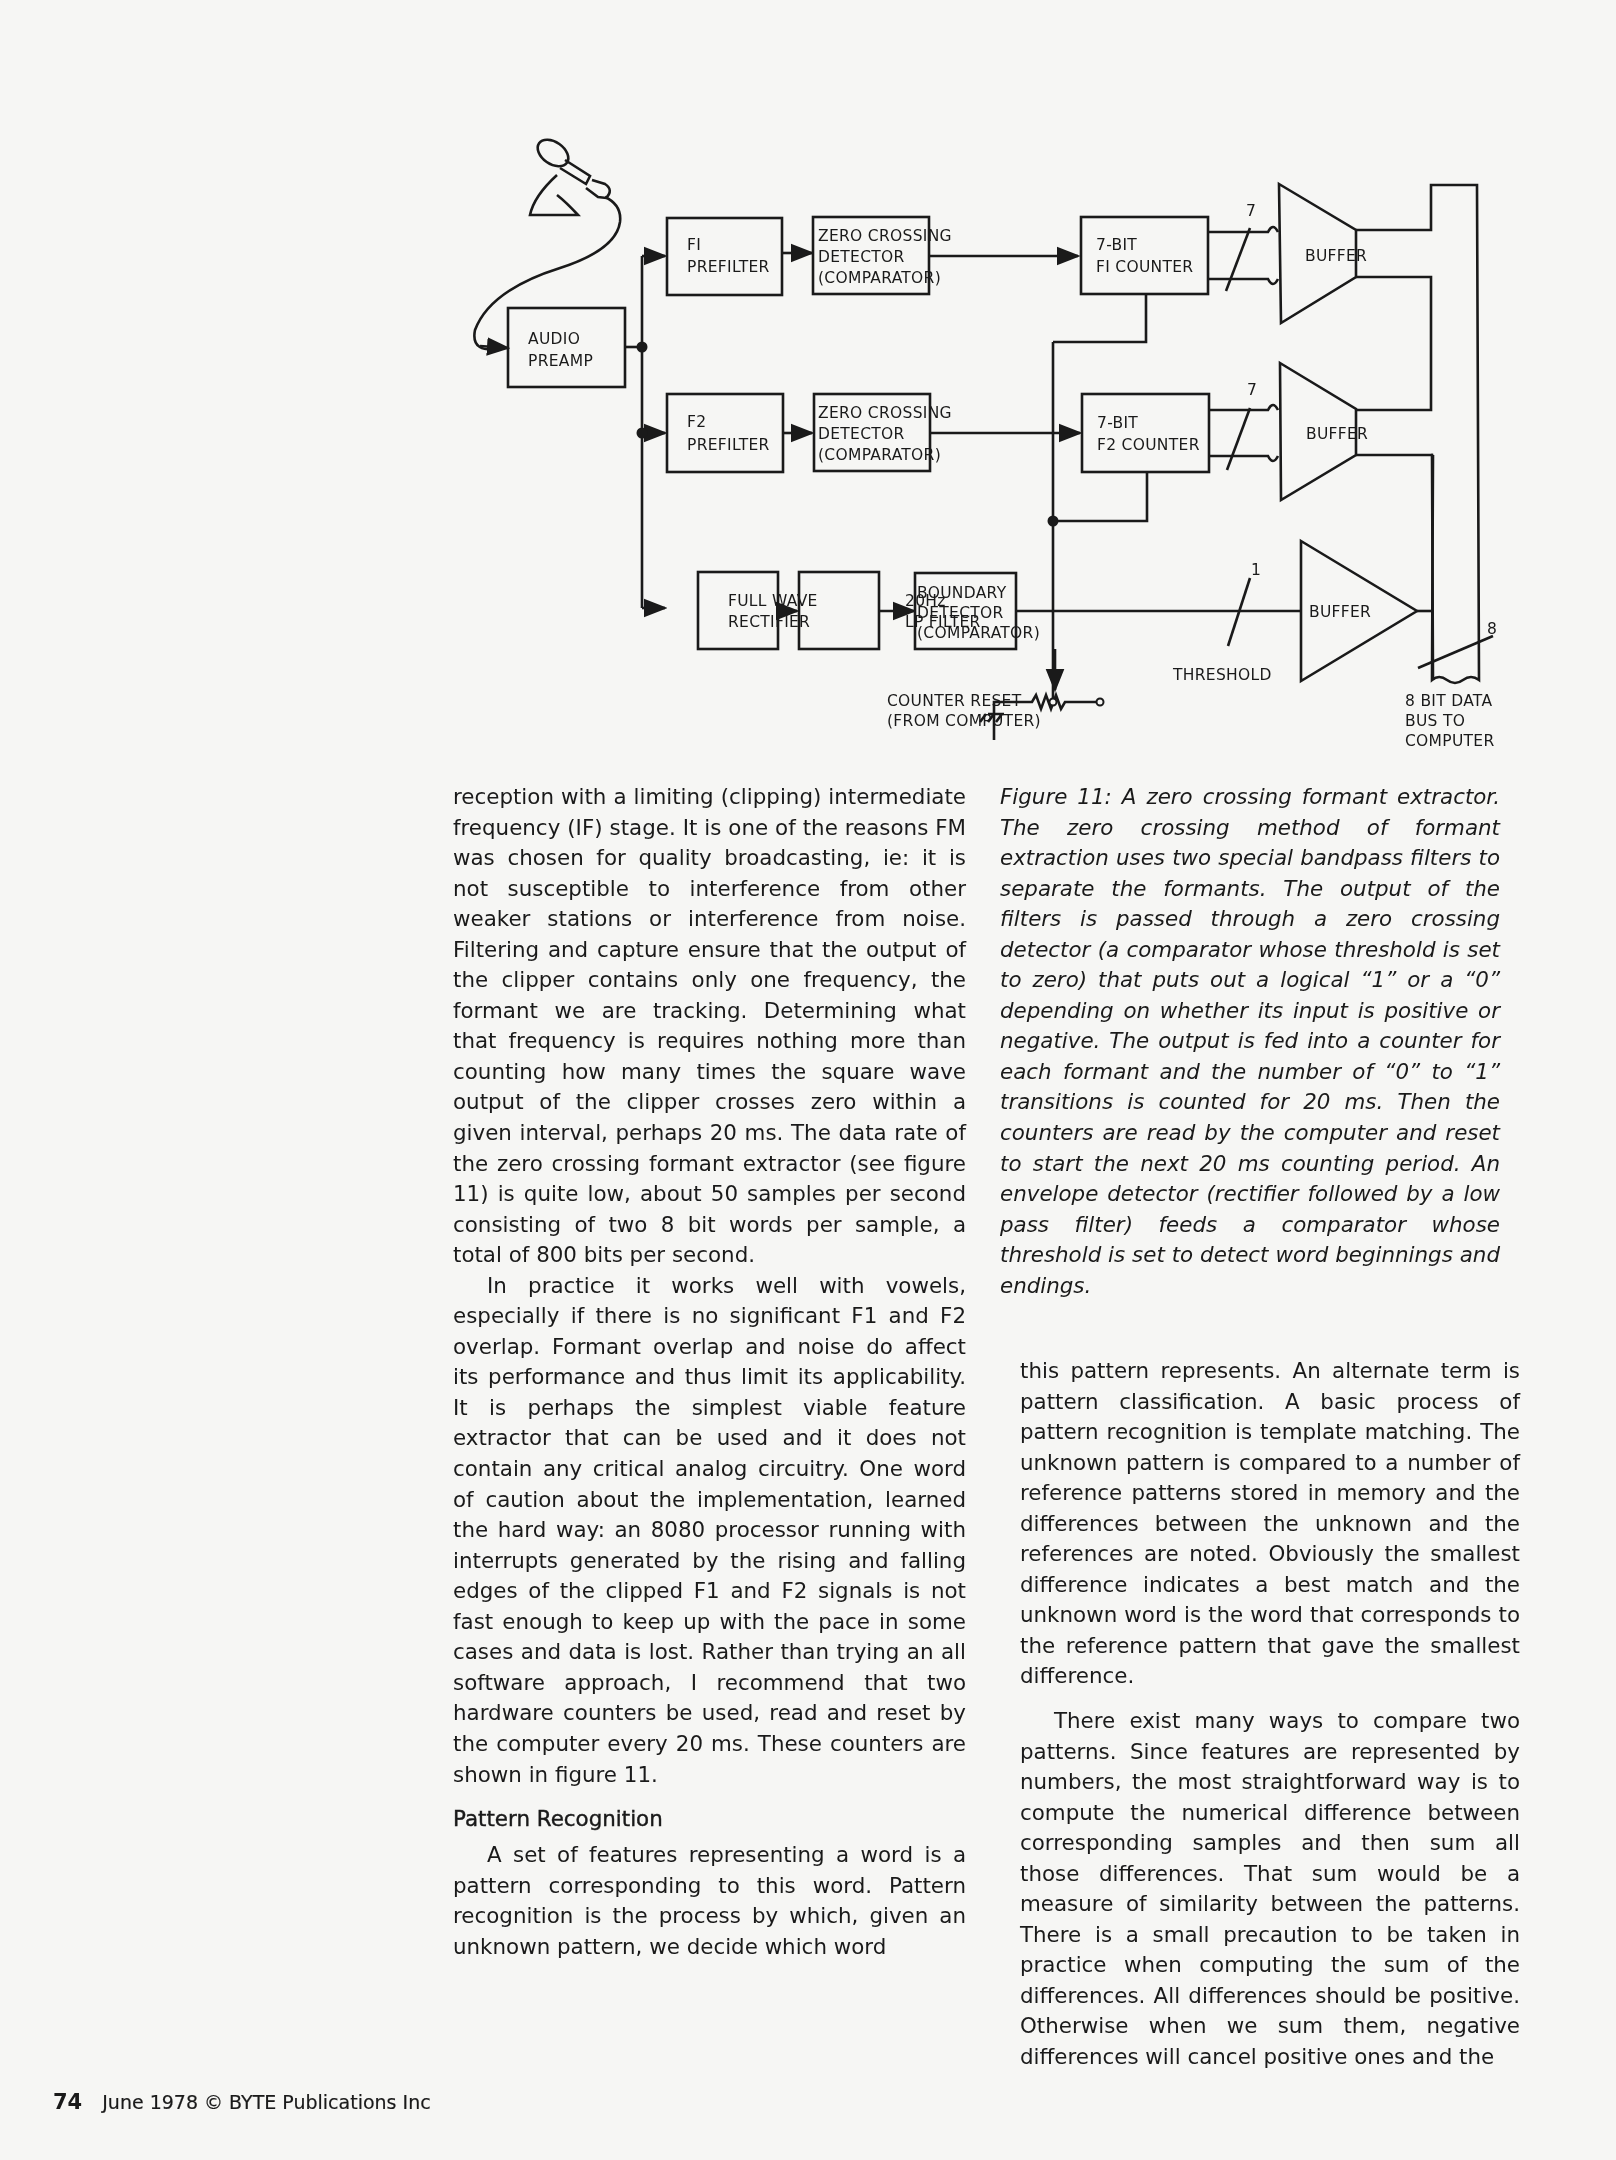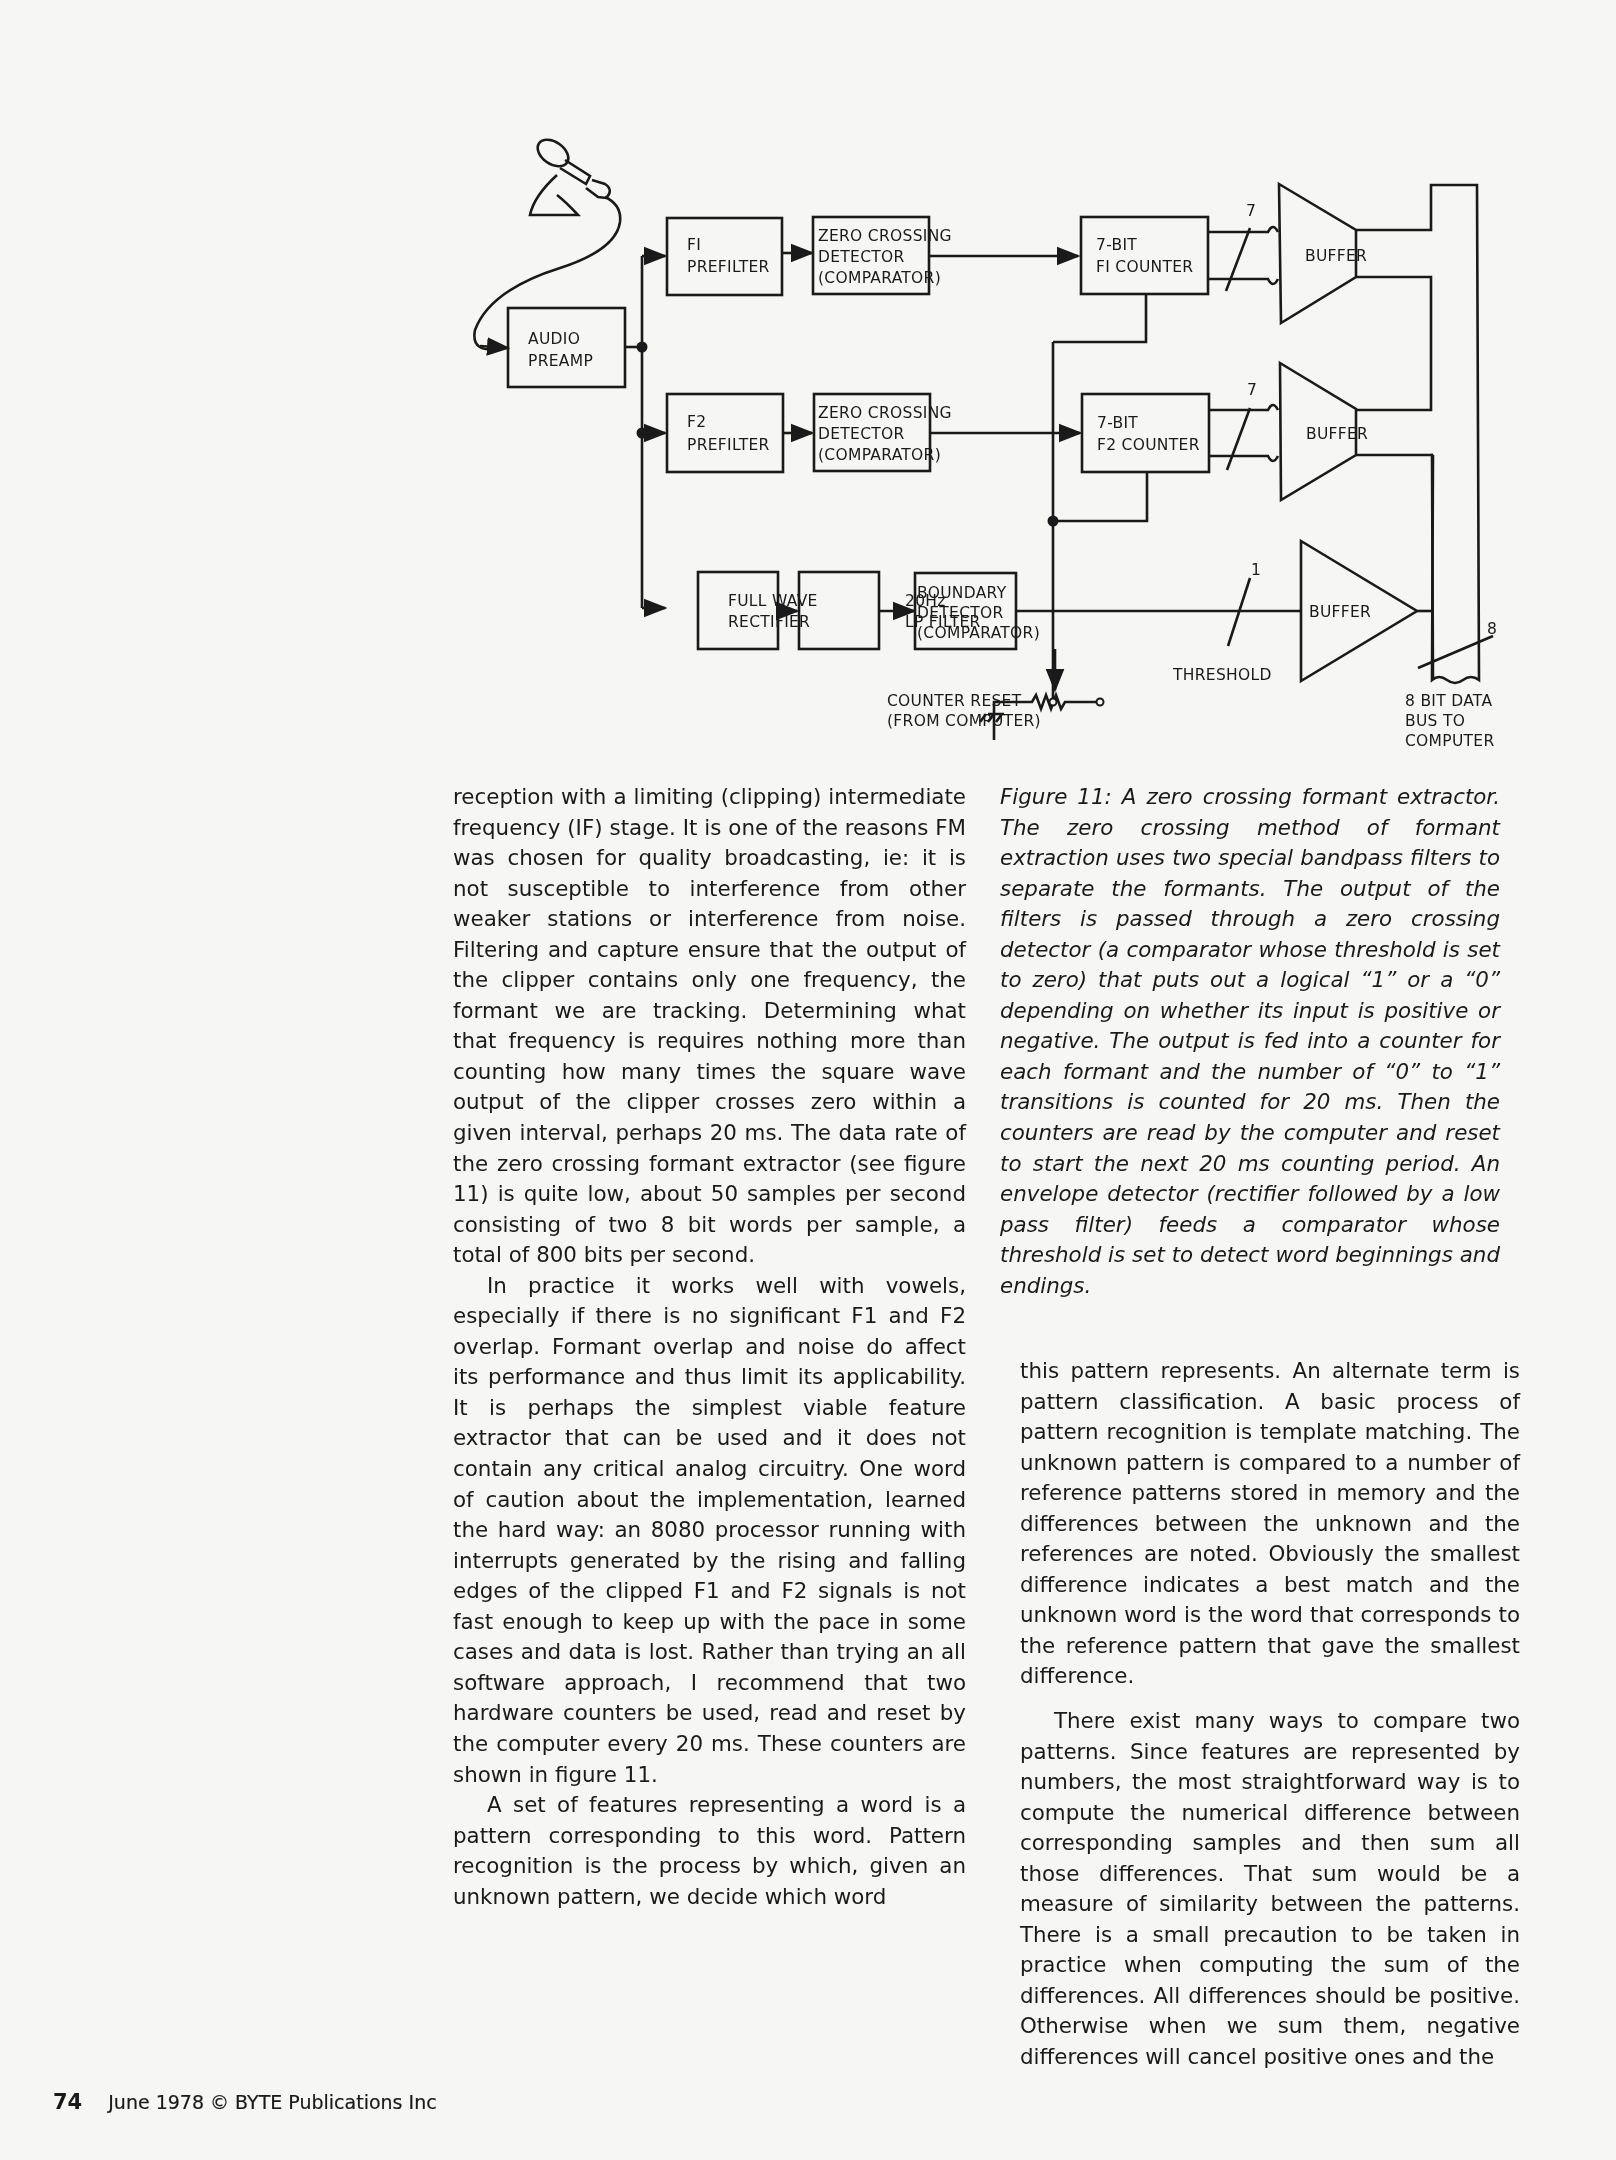--- a/index.html
+++ b/index.html
@@ -45,21 +45,21 @@
       font-family: "DejaVu Sans", sans-serif;
       font-size: 21.4px;
       font-weight: normal;
       margin: 14px 0 6px 0;
       line-height: 30px;
       -webkit-text-stroke: 0.4px #1a1a1a;
     }
     .footer {
       position: absolute; left: 53px; top: 2090px;
       font-family: "DejaVu Sans", sans-serif;
-      display: flex; align-items: baseline; gap: 26px;
+      display: flex; align-items: baseline; gap: 20px;
     }
     .footer .page-num { font-weight: bold; font-size: 21px; }
     .footer .credit { font-size: 19px; -webkit-text-stroke: 0.2px #1a1a1a; }
   </style>
 </head>
 <body>
 
 <svg id="diagram" viewBox="0 0 1616 770" xmlns="http://www.w3.org/2000/svg">
   <defs>
     <marker id="arr" viewBox="0 0 10 10" refX="9" refY="5" markerWidth="9" markerHeight="9" orient="auto">
@@ -186,20 +186,21 @@
   <text x="887" y="706">COUNTER RESET</text>
   <text x="887" y="726">(FROM COMPUTER)</text>
   <text x="1405" y="706">8 BIT DATA</text>
   <text x="1405" y="726">BUS TO</text>
   <text x="1405" y="746">COMPUTER</text>
 </svg>
 
 <div class="col left-col">
   <p>reception with a limiting (clipping) intermediate frequency (IF) stage. It is one of the reasons FM was chosen for quality broadcasting, ie: it is not susceptible to interference from other weaker stations or interference from noise. Filtering and capture ensure that the output of the clipper contains only one frequency, the formant we are tracking. Determining what that frequency is requires nothing more than counting how many times the square wave output of the clipper crosses zero within a given interval, perhaps 20 ms. The data rate of the zero crossing formant extractor (see figure 11) is quite low, about 50 samples per second consisting of two 8 bit words per sample, a total of 800 bits per second.</p>
   <p class="indent">In practice it works well with vowels, especially if there is no significant F1 and F2 overlap. Formant overlap and noise do affect its performance and thus limit its applicability. It is perhaps the simplest viable feature extractor that can be used and it does not contain any critical analog circuitry. One word of caution about the implementation, learned the hard way: an 8080 processor running with interrupts generated by the rising and falling edges of the clipped F1 and F2 signals is not fast enough to keep up with the pace in some cases and data is lost. Rather than trying an all software approach, I recommend that two hardware counters be used, read and reset by the computer every 20 ms. These counters are shown in figure 11.</p>
+  <h2 class="section-head">Pattern Recognition</h2>
   <p class="indent">A set of features representing a word is a pattern corresponding to this word. Pattern recognition is the process by which, given an unknown pattern, we decide which word</p>
 </div>
 
 <div class="col caption">
   <p>Figure 11:  A zero crossing formant extractor. The zero crossing method of formant extraction uses two special bandpass filters to separate the formants. The output of the filters is passed through a zero crossing detector (a comparator whose threshold is set to zero) that puts out a logical “1” or a “0” depending on whether its input is positive or negative. The output is fed into a counter for each formant and the number of “0” to “1” transitions is counted for 20 ms. Then the counters are read by the computer and reset to start the next 20 ms counting period. An envelope detector (rectifier followed by a low pass filter) feeds a comparator whose threshold is set to detect word beginnings and endings.</p>
 </div>
 
 <div class="col right-col">
   <p>this pattern represents. An alternate term is pattern classification. A basic process of pattern recognition is template matching. The unknown pattern is compared to a number of reference patterns stored in memory and the differences between the unknown and the references are noted. Obviously the smallest difference indicates a best match and the unknown word is the word that corresponds to the reference pattern that gave the smallest difference.</p>
   <p class="indent gap">There exist many ways to compare two patterns. Since features are represented by numbers, the most straightforward way is to compute the numerical difference between corresponding samples and then sum all those differences. That sum would be a measure of similarity between the patterns. There is a small precaution to be taken in practice when computing the sum of the differences. All differences should be positive. Otherwise when we sum them, negative differences will cancel positive ones and the</p>

